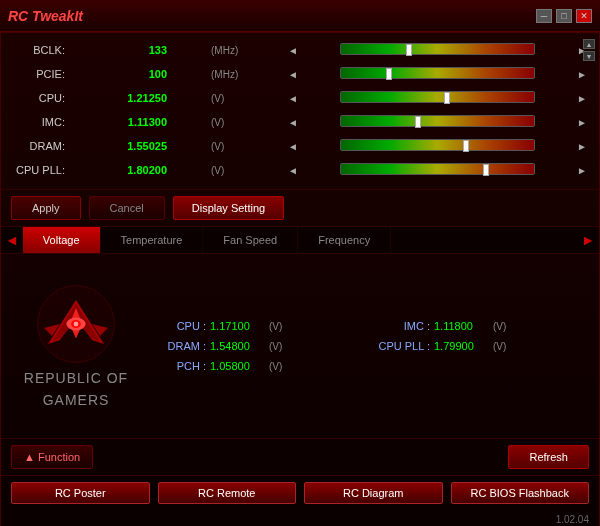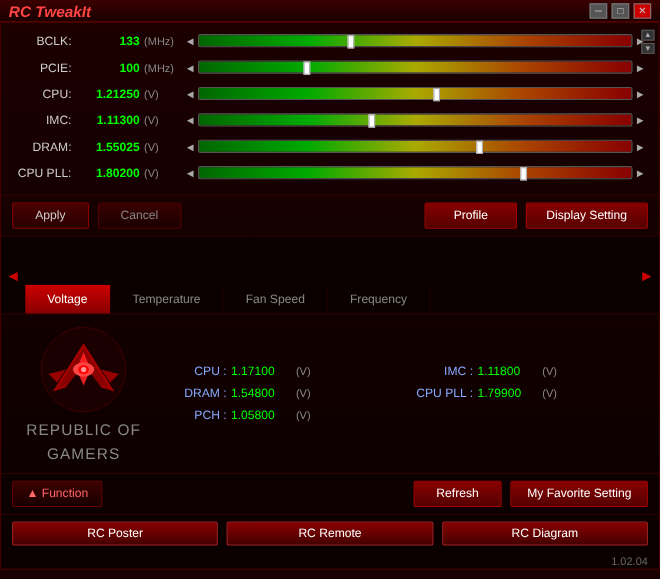--- a/index.html
+++ b/index.html
@@ -9,21 +9,21 @@
       background: #1a0000;
       font-family: Arial, sans-serif;
       font-size: 12px;
       color: #ccc;
       overflow: hidden;
     }
 
     
     .title-bar {
       background: linear-gradient(to bottom, #3a0000, #1a0000);
-      height: 20px;
+      height: 32px;
       display: flex;
       align-items: center;
       justify-content: space-between;
       padding: 0 8px;
       border-bottom: 1px solid #550000;
     }
     .title-bar-title {
       color: #ff4444;
       font-size: 14px;
       font-weight: bold;
@@ -60,20 +60,21 @@
     .sliders-section {
       padding: 6px 10px;
       border-bottom: 1px solid #330000;
     }
 
     .slider-row {
       display: flex;
       align-items: center;
       height: 22px;
       margin-bottom: 2px;
+      gap: 40px;
     }
     .slider-label {
       width: 60px;
       text-align: right;
       color: #ccc;
       font-size: 11px;
       padding-right: 6px;
     }
     .slider-value {
       width: 60px;
@@ -193,21 +194,20 @@
       font-size: 14px;
       padding: 0 4px;
       cursor: pointer;
     }
     .tab {
       padding: 7px 20px;
       font-size: 11px;
       cursor: pointer;
       color: #888;
       border-right: 1px solid #220000;
-      margin-top: 44px;
     }
     .tab.active {
       background: linear-gradient(to bottom, #cc0000, #880000);
       color: #fff;
     }
     .tab-arrow-right {
       color: #cc0000;
       font-size: 14px;
       padding: 0 4px;
       cursor: pointer;
@@ -435,21 +435,20 @@
       </div>
   <div style="position: absolute; right: 4px; top: 6px; display: flex; flex-direction: column; gap: 2px;">
   <div class="scroll-btn">▲</div>
   <div class="scroll-btn">▼</div>
 </div>
     </div>
 
   <div class="buttons-row">
     <button class="btn-apply">Apply</button>
     <button class="btn-cancel">Cancel</button>
-    <button class="btn-profile">Profile</button>
     <button class="btn-display">Display Setting</button>
   </div>
 
   <div class="tabs-row">
     <span class="tab-arrow-left">◄</span>
     <div id="tab-items" style="display:flex; flex:1;">
         <div class="tab active">Voltage</div>
         <div class="tab">Temperature</div>
         <div class="tab">Fan Speed</div>
         <div class="tab">Frequency</div>
@@ -515,26 +514,26 @@
     <span class="reading-value">1.79900</span>
     <span class="reading-unit">(V)</span>
   </div>
         </div>
     </div>
   </div>
 
   <div class="bottom-bar">
     <button class="btn-function">▲ Function</button>
     <button class="btn-refresh">Refresh</button>
-    <button class="btn-favorite">My Favorite Setting</button>
   </div>
 
   <div class="bottom-buttons" id="bottom-buttons">
       <button class="btn-bottom">RC Poster</button>
       <button class="btn-bottom">RC Remote</button>
       <button class="btn-bottom">RC Diagram</button>
+      <button class="btn-bottom">RC BIOS Flashback</button>
     </div>
 
   <div class="version-bar">
     <span>1.02.04</span>
   </div>
 
 </div>
 
 </body></html>

